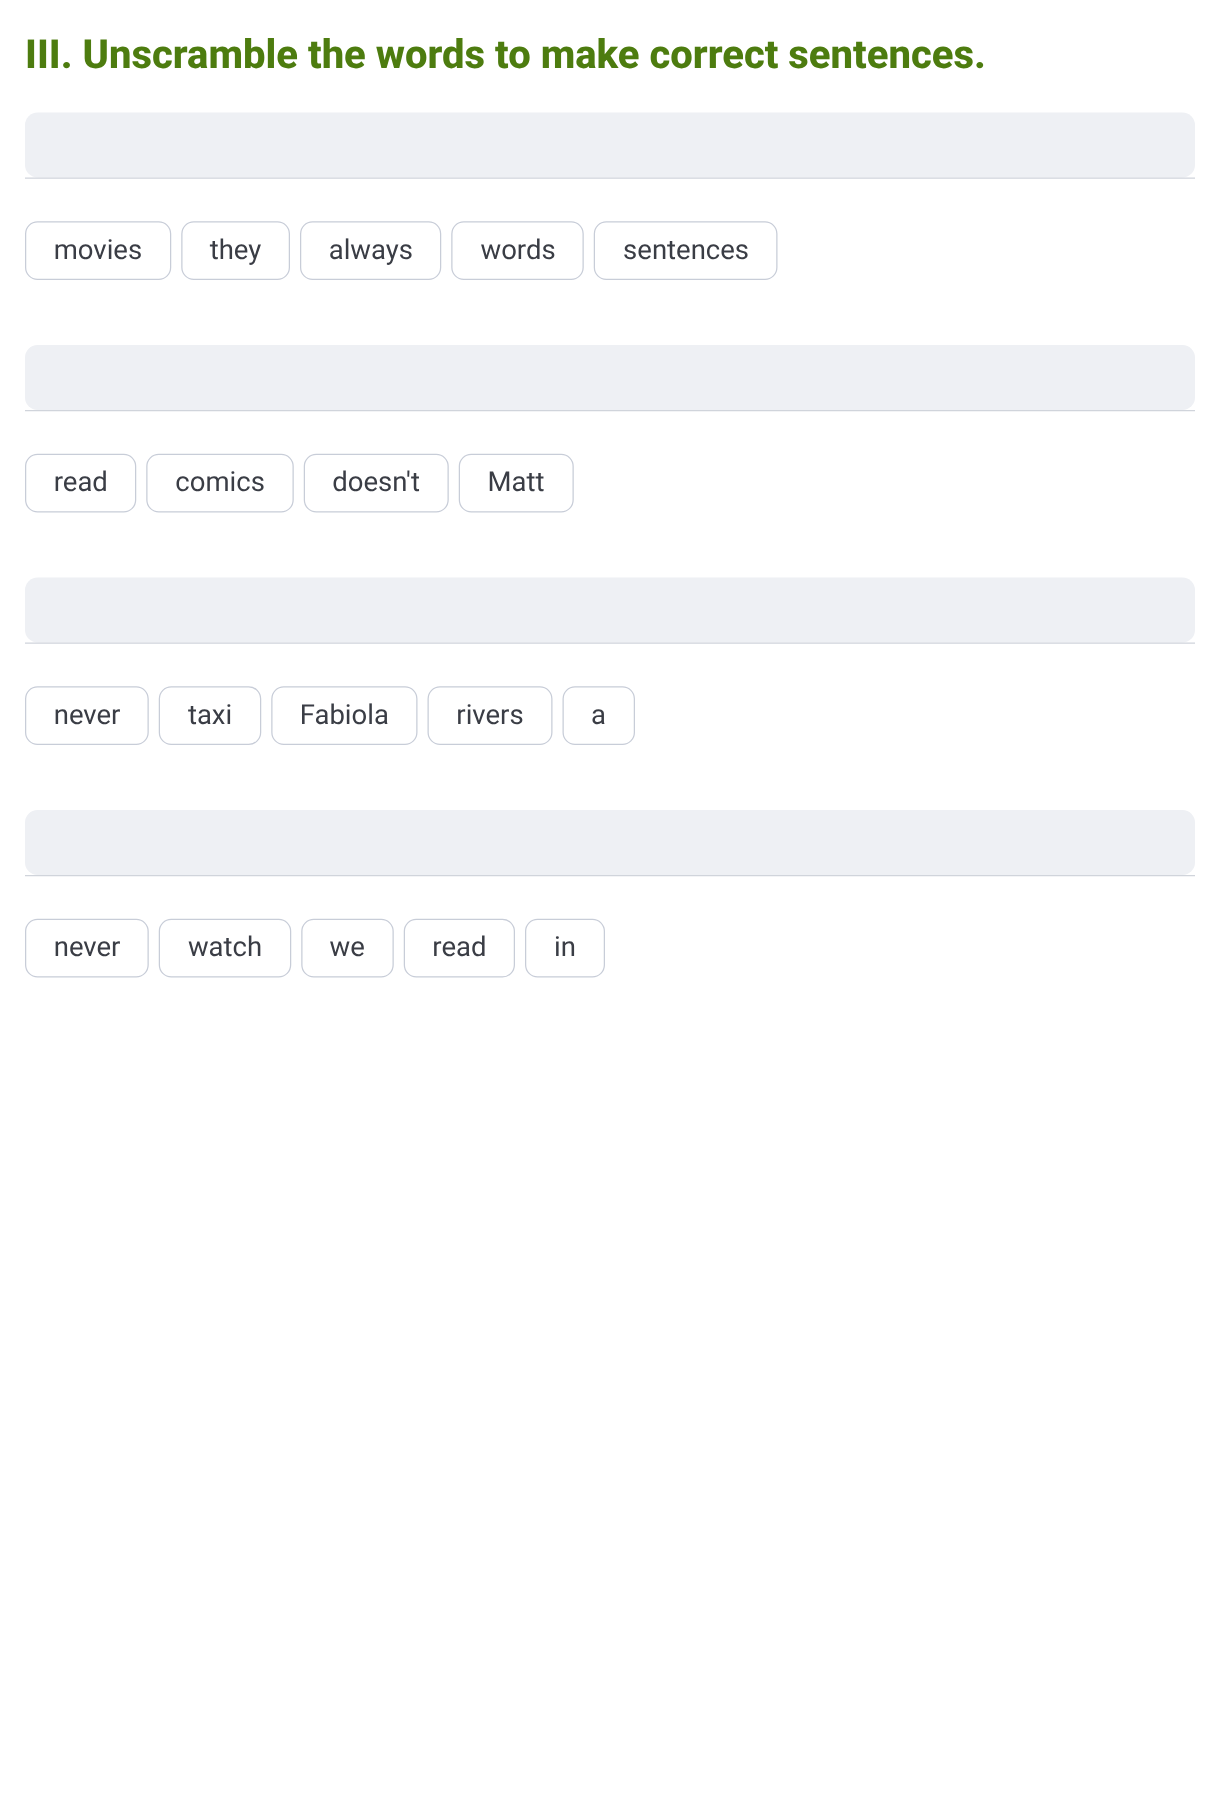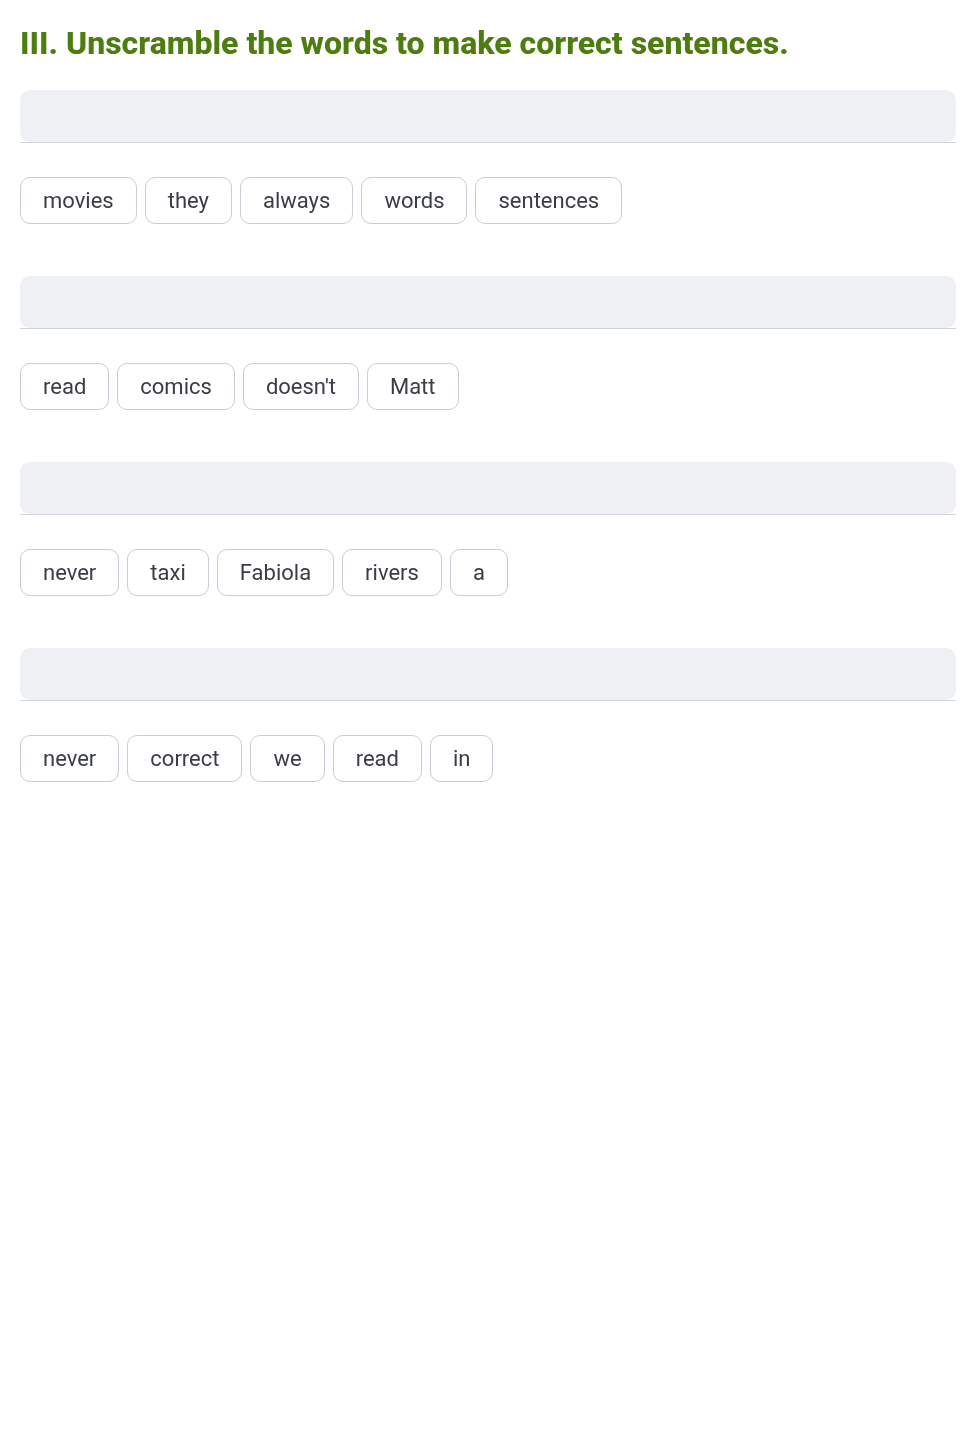--- a/index.html
+++ b/index.html
@@ -97,19 +97,19 @@
         <div class="word-chip">Fabiola</div>
         <div class="word-chip">rivers</div>
         <div class="word-chip">a</div>
       </div>
     </div>
     <div class="exercise-section">
       <div class="answer-bar"></div>
       <hr class="divider">
       <div class="word-options">
         <div class="word-chip">never</div>
-        <div class="word-chip">correct</div>
+        <div class="word-chip">watch</div>
         <div class="word-chip">we</div>
         <div class="word-chip">read</div>
         <div class="word-chip">in</div>
       </div>
     </div>
   </div>
 
 </body></html>

